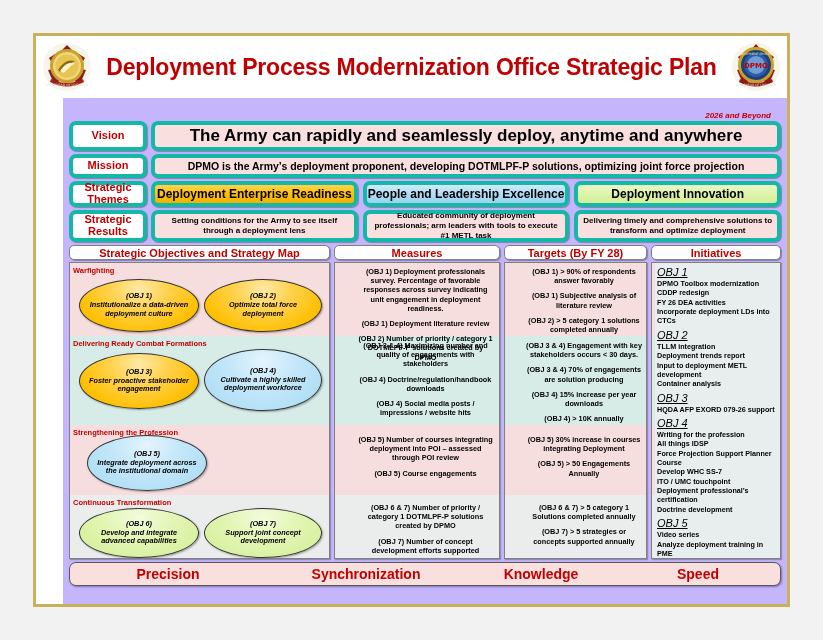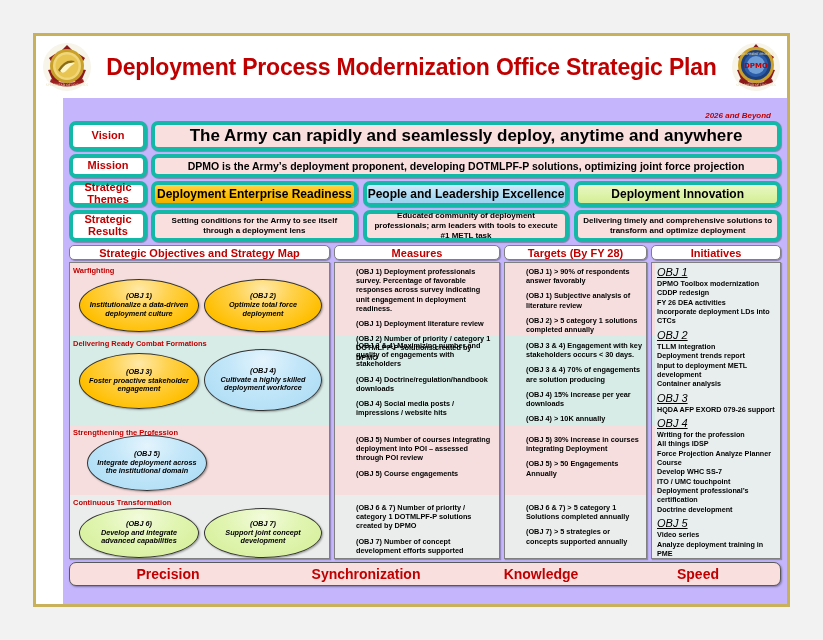--- a/index.html
+++ b/index.html
@@ -120,21 +120,21 @@
     display:flex;flex-direction:column;align-items:center;justify-content:center;
     text-align:center;font-size:7.3px;font-style:italic;font-weight:bold;color:#000;
     line-height:1.22;padding:0 8px;box-sizing:border-box;
     box-shadow:1px 1px 2px rgba(0,0,0,0.35);
   }
   .oval .onum{font-weight:bold;}
   .oval.gold{background:radial-gradient(ellipse at 50% 18%, #ffe9a8 0%, #ffd24d 35%, #ffbf00 75%, #f0ab00 100%);}
   .oval.blue{background:radial-gradient(ellipse at 50% 18%, #e4f4fd 0%, #c4e7f9 40%, #a7daf4 100%);}
   .oval.green{background:radial-gradient(ellipse at 50% 18%, #f2fbdc 0%, #e1f5b2 45%, #d3ee95 100%);}
   
-  .txtband{position:absolute;left:17px;right:0;box-sizing:border-box;padding:4px 4px 0 4px;}
+  .txtband{position:absolute;left:17px;right:0;box-sizing:border-box;padding:4px 4px 0 4px;text-align:center;}
   .txtband p{
     margin:0 0 6px 0;font-size:7.3px;line-height:1.26;color:#000;font-weight:bold;
   }
   .measures p, .targets p{font-weight:bold;}
   
   .init-group{margin:0 0 3px 0;}
   .init-head{
     font-size:11px;font-weight:normal;font-style:italic;text-decoration:underline;
     color:#000;margin:0 0 1px 0;
   }
@@ -379,21 +379,21 @@
                 <div class="init-item">Container analysis</div>
               </div>
               <div class="init-group">
                 <div class="init-head">OBJ 3</div>
                 <div class="init-item">HQDA AFP EXORD 079-26 support</div>
               </div>
               <div class="init-group">
                 <div class="init-head">OBJ 4</div>
                 <div class="init-item">Writing for the profession</div>
                 <div class="init-item">All things IDSP</div>
-                <div class="init-item">Force Projection Analyze Planner Course</div>
+                <div class="init-item">Force Projection Support Planner Course</div>
                 <div class="init-item">Develop WHC SS-7</div>
                 <div class="init-item">ITO / UMC touchpoint</div>
                 <div class="init-item">Deployment professional’s certification</div>
                 <div class="init-item">Doctrine development</div>
               </div>
               <div class="init-group">
                 <div class="init-head">OBJ 5</div>
                 <div class="init-item">Video series</div>
                 <div class="init-item">Analyze deployment training in PME</div>
               </div>

